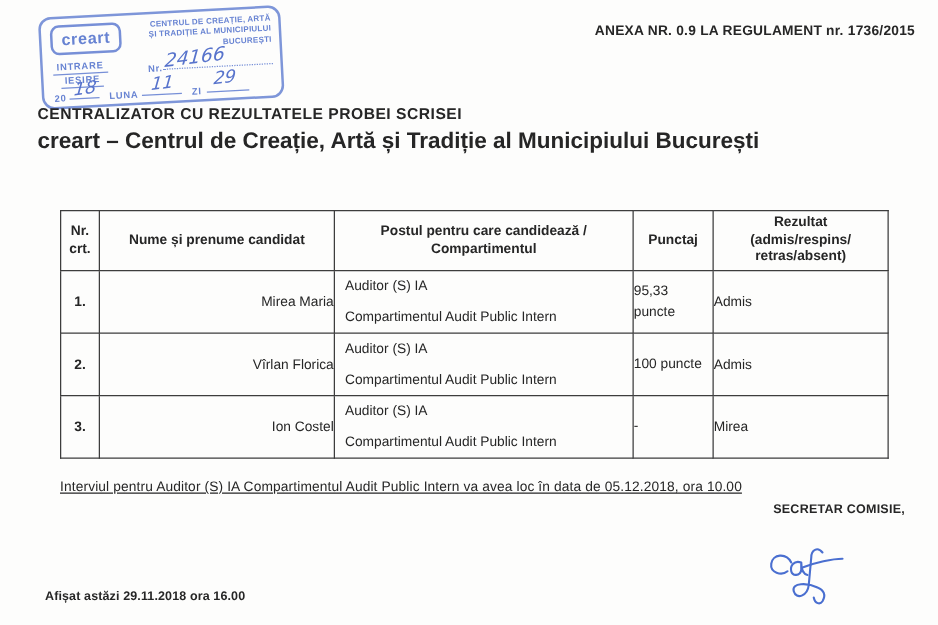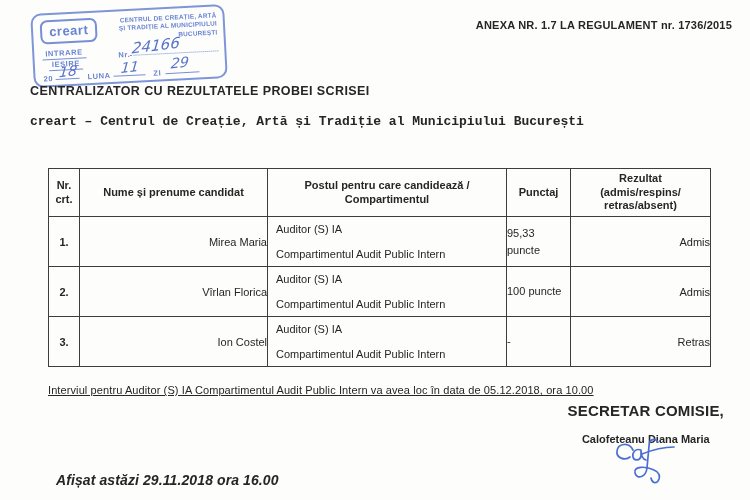--- a/index.html
+++ b/index.html
@@ -43,57 +43,57 @@
   .dline { position:absolute; border-bottom:1.5px dotted rgba(91,121,207,.9); }
 
   
   .anexa {
     position:absolute; top:19px; right:18px;
     font-size:11px; font-weight:bold; letter-spacing:.2px;
   }
   .title-block { position:absolute; left:30px; top:84px; width:720px; text-align:left; }
   .doc-title { font-size:12.5px; font-weight:bold; letter-spacing:.4px; }
   .doc-sub1 { margin-top:20px; font-size:12px; font-weight:bold; letter-spacing:.2px; }
-  .doc-sub2 { margin-top:16px; font-size:13px; font-weight:bold; font-family:Liberation Mono, monospace; }
+  .doc-sub2 { margin-top:4px; font-size:18px; font-weight:bold; font-family:Liberation Sans, sans-serif; }
 
   
   table.results {
     position:absolute; left:48px; top:168px; width:662px;
     border-collapse:collapse; table-layout:fixed;
   }
   table.results th, table.results td {
     border:1.5px solid #3d3d3d;
     font-size:11px; vertical-align:middle;
   }
   table.results th {
     font-weight:bold; text-align:center; white-space:pre-line;
     height:48px; line-height:1.25; padding:2px;
   }
   td.c-nr  { text-align:center; font-weight:bold; }
   td.c-name{ text-align:right; }
   td.c-post{ text-align:left; padding:5px 8px; vertical-align:top; }
   td.c-post .post2 { margin-top:13px; }
   td.c-score{ text-align:left; white-space:pre-line; line-height:1.5; }
-  td.c-result{ text-align:right; }
+  td.c-result{ text-align:left; }
   tbody tr { height:50px; }
   col.w-nr{width:31px;} col.w-name{width:188px;} col.w-post{width:239px;}
   col.w-score{width:64px;} col.w-result{width:140px;}
 
   
   .interview {
     position:absolute; left:48px; top:384px;
     font-size:11px; text-decoration:underline; letter-spacing:.1px;text-align:center;
   }
   .secretary { position:absolute; right:26px; top:402px; text-align:center; }
-  .secretary-title { font-size:15px; font-weight:bold; letter-spacing:.2px; }
+  .secretary-title { font-size:10px; font-weight:bold; letter-spacing:.2px; }
   .secretary-name  { margin-top:14px; font-size:11px; font-weight:bold; }
   .signature { position:absolute; left:604px; top:434px; width:80px; height:62px; }
   .posted {
-    position:absolute; left:56px; top:472px;
-    font-size:14px; font-weight:bold; letter-spacing:.1px;font-style:italic;
+    position:absolute; left:36px; top:472px;
+    font-size:10px; font-weight:bold; letter-spacing:.1px;
   }
 </style>
 </head>
 <body>
 
 <div class="stamp">
   <div class="stamp-top">
     <div class="creart-box">creart</div>
     <div class="stamp-org">CENTRUL DE CREAȚIE, ARTĂ
 ȘI TRADIȚIE AL MUNICIPIULUI
@@ -112,21 +112,21 @@
 
   <span class="stamp-lbl" style="left:52px; top:59px;">LUNA</span>
   <span class="hand" style="left:86px; top:49px;">11</span>
   <span class="sline" style="left:78px; top:50px; width:32px; height:15px;"></span>
 
   <span class="stamp-lbl" style="left:118px; top:59px;">ZI</span>
   <span class="hand" style="left:136px; top:47px;">29</span>
   <span class="sline" style="left:130px; top:50px; width:34px; height:15px;"></span>
 </div>
 
-<div class="anexa">ANEXA NR. 1.7 LA REGULAMENT nr. 1736/2015</div>
+<div class="anexa">ANEXA NR. 0.9 LA REGULAMENT nr. 1736/2015</div>
 
 <div class="title-block">
   <div class="doc-title">CENTRALIZATOR CU REZULTATELE PROBEI SCRISEI</div>
   <div class="doc-sub2">creart – Centrul de Creație, Artă și Tradiție al Municipiului București</div>
 </div>
 
 <table class="results">
   <colgroup>
     <col class="w-nr">
       <col class="w-name">
@@ -170,30 +170,29 @@
       <td class="c-result">Admis</td>
     </tr>
     <tr>
       <td class="c-nr">3.</td>
       <td class="c-name">Ion Costel</td>
       <td class="c-post">
         <div>Auditor (S) IA</div>
         <div class="post2">Compartimentul Audit Public Intern</div>
       </td>
       <td class="c-score">-</td>
-      <td class="c-result">Retras</td>
+      <td class="c-result">Mirea</td>
     </tr>
   </tbody>
 </table>
 
 <div class="interview">Interviul pentru Auditor (S) IA Compartimentul Audit Public Intern va avea loc în data de 05.12.2018, ora 10.00</div>
 
 <div class="secretary">
   <div class="secretary-title">SECRETAR COMISIE,</div>
-  <div class="secretary-name">Calofeteanu Diana Maria</div>
 </div>
 
 <svg class="signature" viewBox="0 0 80 62" xmlns="http://www.w3.org/2000/svg">
   <g fill="none" stroke="#4a6fd0" stroke-width="1.7" stroke-linecap="round" stroke-linejoin="round">
     <path d="M29,16 C25,8 14,9 13,17 C12,24 21,27 26,23"></path>
     <path d="M37,16 C31,14 28,19 29,23 C30,27 36,27 37,22 L37,16 C37,21 38,25 42,26"></path>
     <path d="M54,8 C50,3 45,6 45,12 L43,34 C42,43 33,46 31,39 C29,32 42,32 50,36 C55,38 57,42 54,47 C52,50 48,49 47,44"></path>
     <path d="M38,20 C48,16 62,13 70,13"></path>
   </g>
 </svg>

